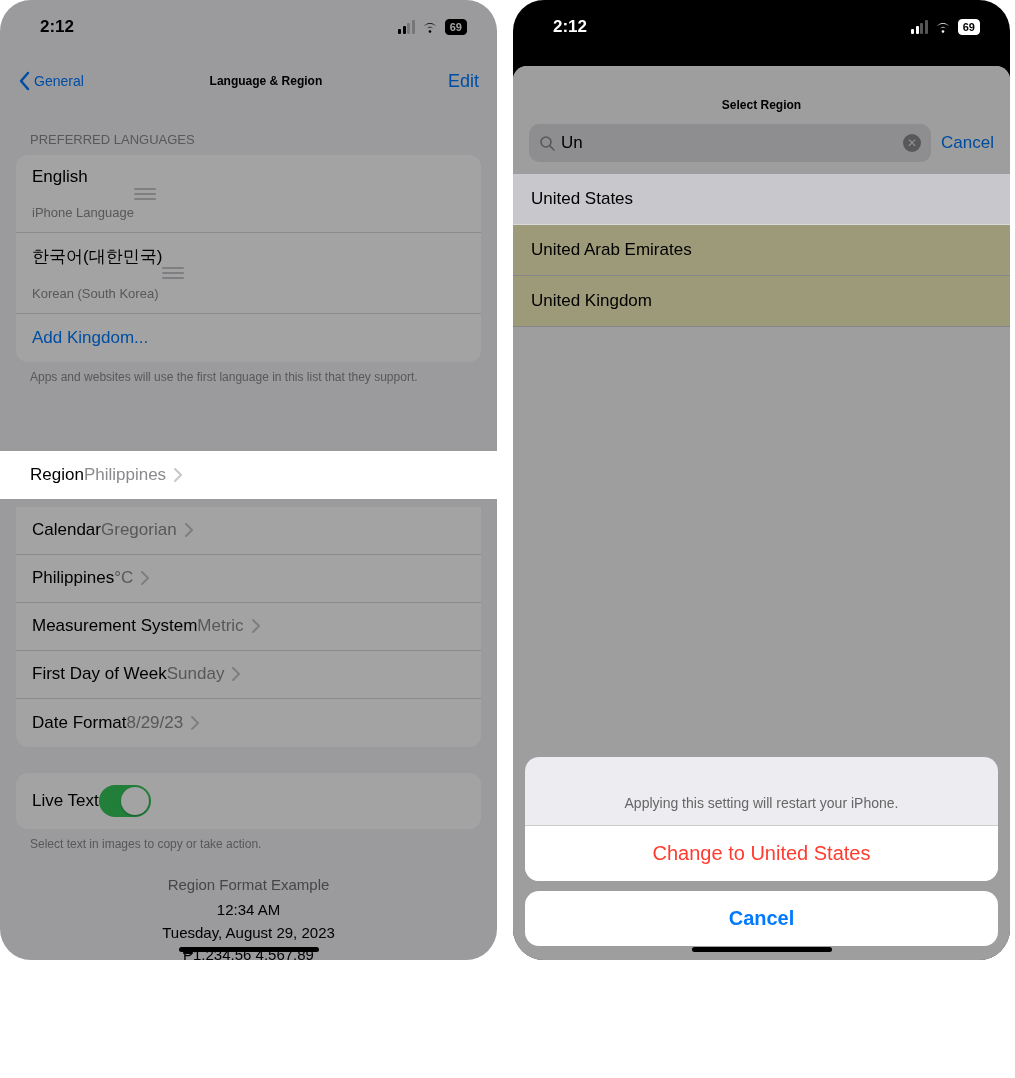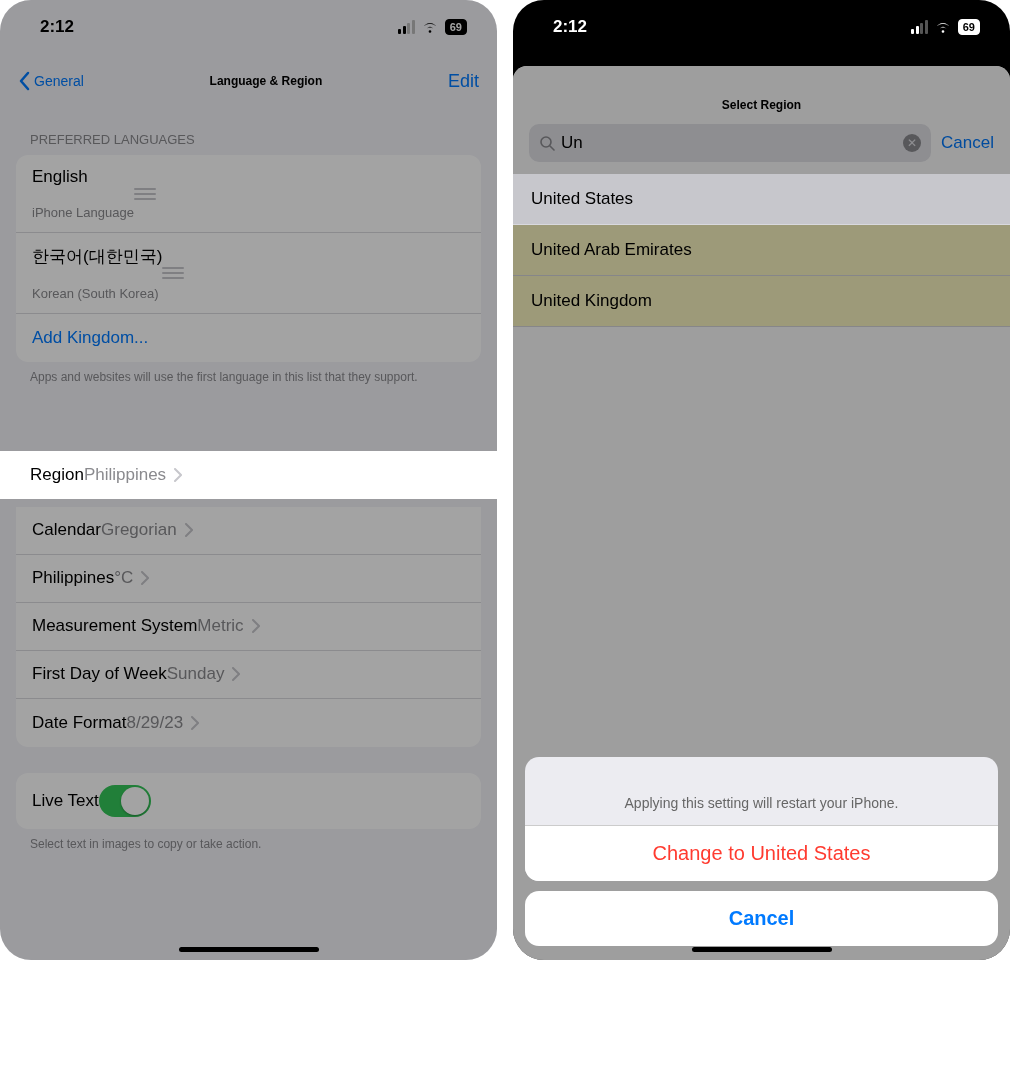--- a/index.html
+++ b/index.html
@@ -237,20 +237,26 @@
     <div class="group">
       <div class="row">
         <span class="label">Live Text</span>
         <div class="toggle">
             <div class="knob"></div>
           </div>
       </div>
     </div>
     <div class="footer-text">Select text in images to copy or take action.</div>
 
+    <div class="example">
+      <div class="title">Region Format Example</div>
+      <div class="line">12:34 AM</div>
+      <div class="line">Tuesday, August 29, 2023</div>
+      <div class="line">₱1,234.56   4,567.89</div>
+    </div>
   </div>
 
   <div class="dim-overlay"></div>
   <div class="home-indicator"></div>
 </div>
 
 <div class="phone right">
   <div class="status-bar">
     <span>2:12</span>
     <div class="status-right">

